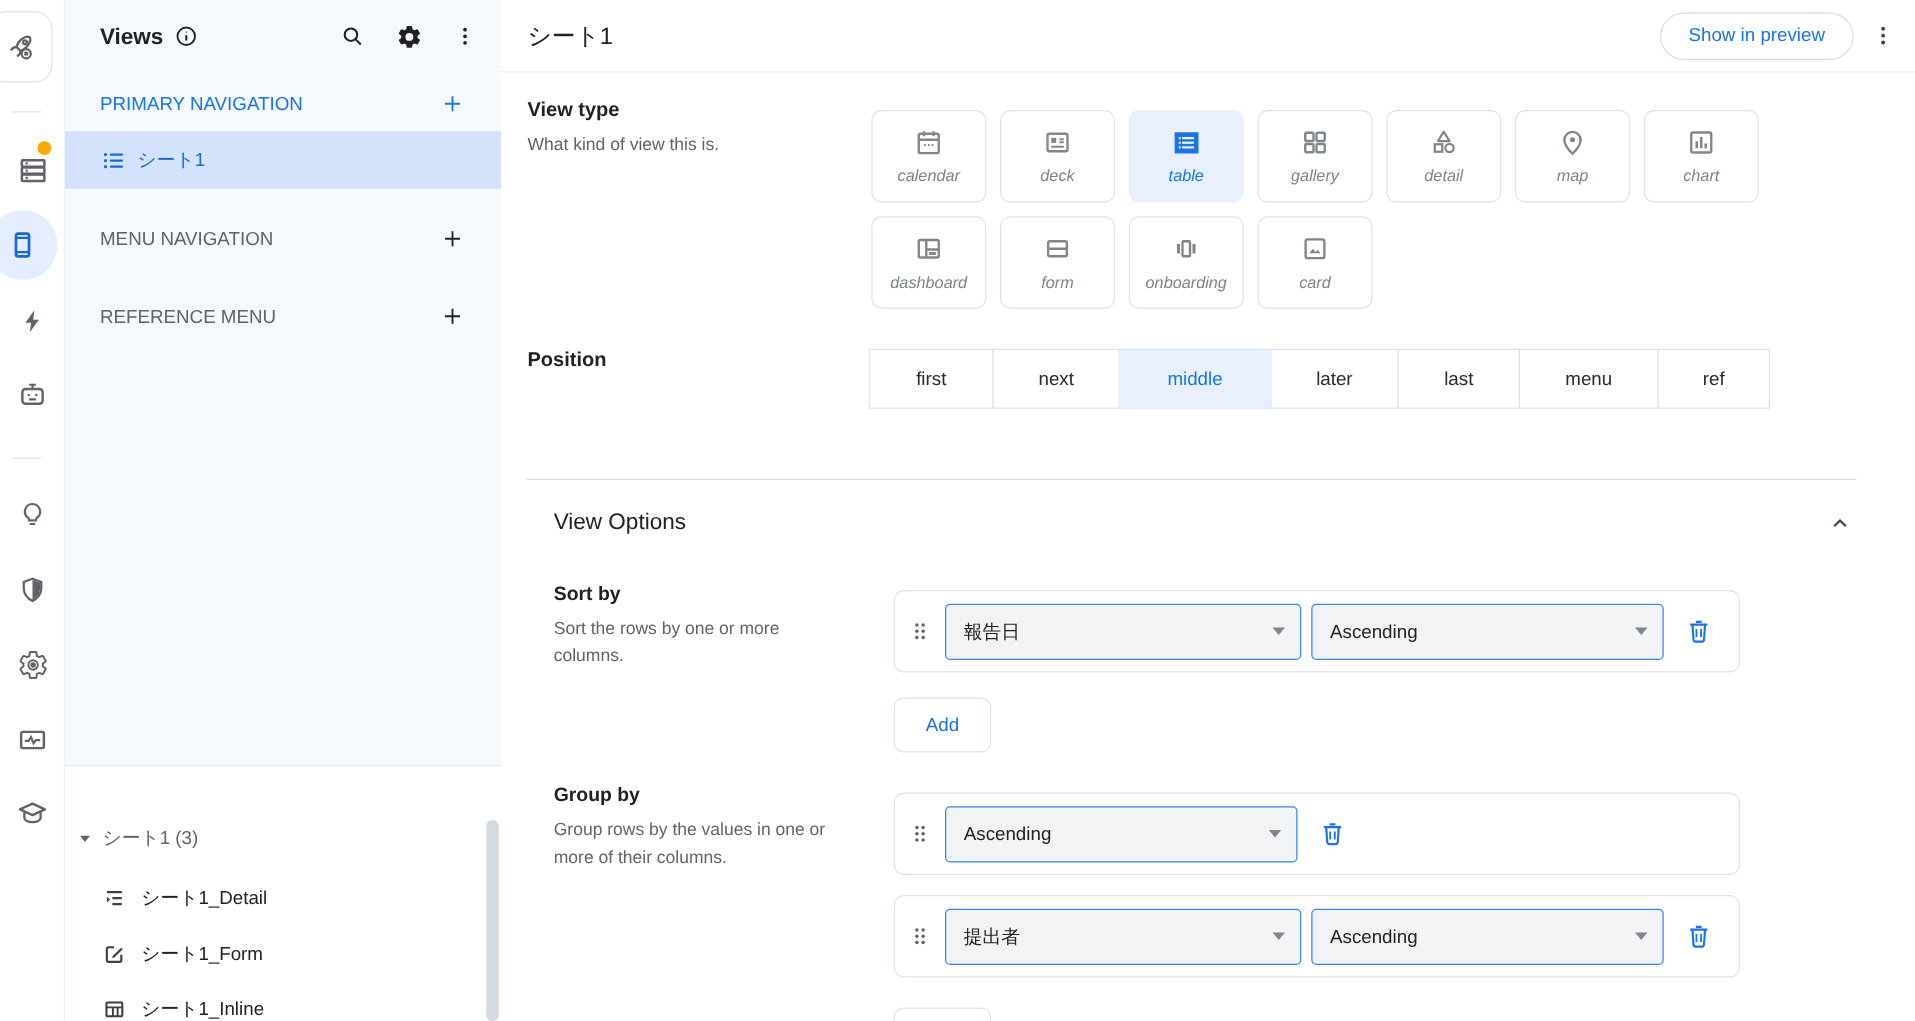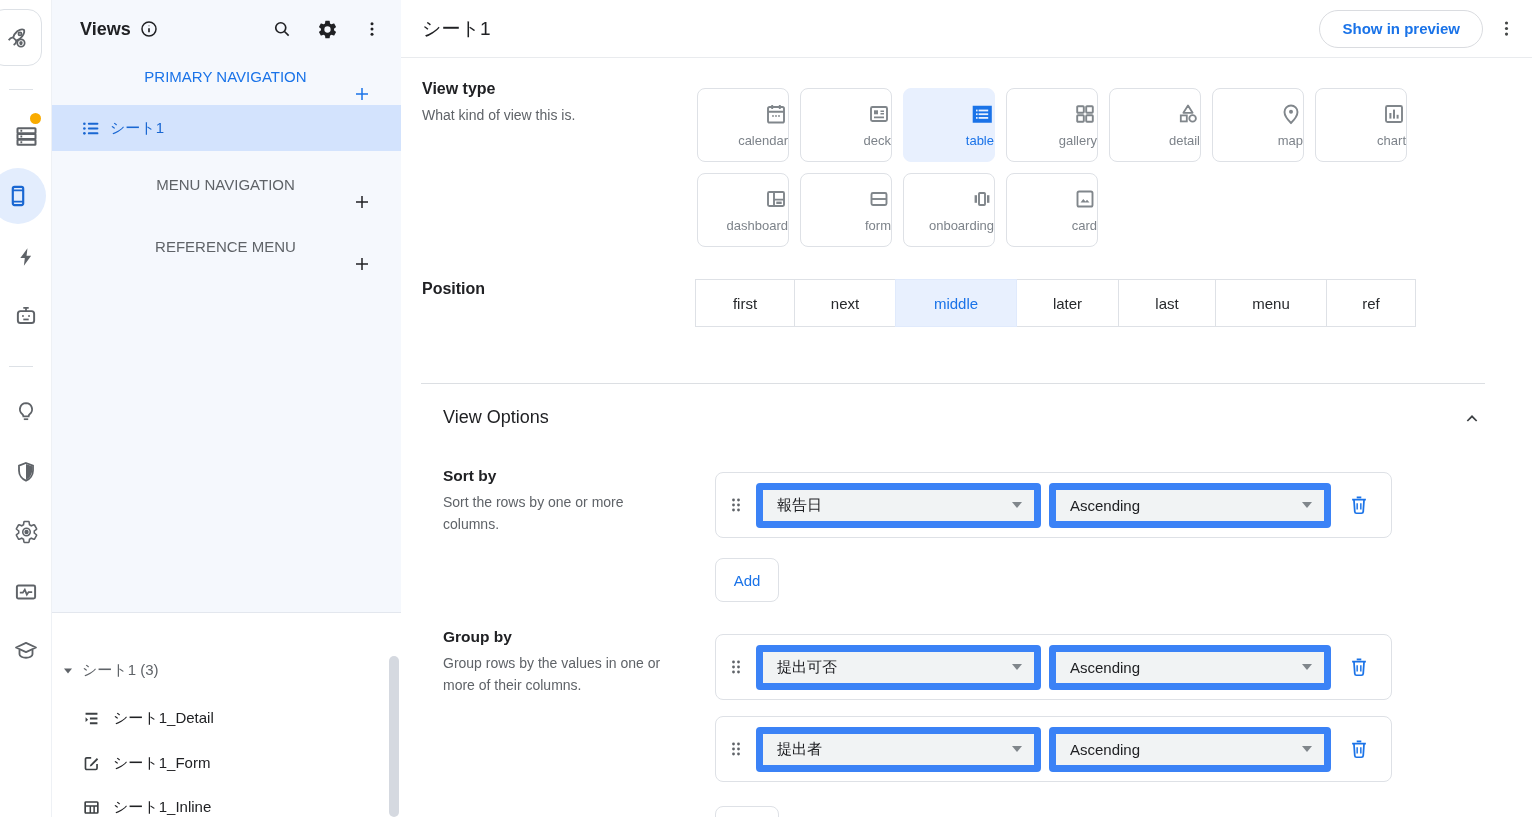--- a/index.html
+++ b/index.html
@@ -17,72 +17,72 @@
   .rocket-box { position:absolute; left:-10px; top:9px; width:52px; height:57px; border:1px solid #dde1e6; border-radius:14px; display:flex; align-items:center; justify-content:center; color:#5f6368; background:#fff; }
   .rail-divider { position:absolute; left:9px; width:24px; height:1px; background:#dde1e6; }
   .dot-badge { position:absolute; left:30px; width:11px; height:11px; border-radius:50%; }
   .phone-circle { position:absolute; left:-10px; top:168px; width:56px; height:56px; border-radius:50%; background:#e3edfd; display:flex; align-items:center; justify-content:center; color:#1967d2; }
 
   
   #sidebar { position:absolute; left:52px; top:0; width:349px; height:817px; background:#f5f8fd; }
   .sb-header { position:absolute; left:0; top:0; width:100%; height:58px; display:flex; align-items:center; padding:0 20px 0 28px; }
   .sb-title { font-size:18px; font-weight:700; color:#202124; display:flex; align-items:center; gap:8px; }
   .sb-header-icons { margin-left:auto; display:flex; align-items:center; gap:25px; color:#202124; }
-  .sb-section { position:absolute; left:0; width:100%; height:30px; display:flex; align-items:center; padding:0 30px 0 28px; font-size:15px; color:#5f6368;flex-direction:column; }
+  .sb-section { position:absolute; left:0; width:100%; height:30px; display:flex; align-items:center; padding:0 30px 0 28px; font-size:15px; color:#5f6368; }
   .sb-section .plus { margin-left:auto; color:#202124; }
   .sb-section.primary { color:#1a73e8; }
   .sb-section.primary .plus { color:#1a73e8; }
   .sb-item-selected { position:absolute; left:0; top:105px; width:100%; height:46px; background:#d3e3fd; display:flex; align-items:center; gap:9px; padding-left:28px; color:#1967d2; font-size:15px; cursor:pointer; }
   .sb-bottom { position:absolute; left:0; top:612px; width:100%; height:205px; background:#fff; border-top:1px solid #e3e7ee; }
   .sysgen-head { position:absolute; left:0; top:19px; width:100%; display:flex; align-items:center; padding:0 14px 0 20px; }
   .sysgen-label { font-size:11.5px; font-weight:700; letter-spacing:.6px; color:#5f6368; }
   .sysgen-head .chev { margin-left:auto; color:#202124; }
   .tree-group { position:absolute; left:10px; top:48px; display:flex; align-items:center; gap:8px; color:#5f6368; font-size:15px; cursor:pointer; }
   .tree-item { position:absolute; left:30px; height:26px; display:flex; align-items:center; gap:12px; font-size:15px; color:#202124; cursor:pointer; }
   .tree-item .icon { color:#3c4043; }
   .sb-scrollbar { position:absolute; right:2px; top:656px; width:10px; height:161px; border-radius:6px; background:#d5d9e0; }
 
   
   #main { position:absolute; left:401px; top:0; width:1131px; height:817px; background:#fff; }
   .main-header { position:absolute; left:0; top:0; width:100%; height:58px; border-bottom:1px solid #e9ebee; display:flex; align-items:center; padding:0 16px 0 21px; }
   .main-title { font-size:19px; font-weight:500; color:#202124; }
-  .preview-btn { margin-left:auto; height:38px; padding:0 22px; border:1px solid #dadce0; border-radius:19px; background:#fff; color:#1a73e8; font-size:15px; font-weight:700; display:flex; align-items:center; cursor:pointer; font-family:inherit;text-align:center; }
+  .preview-btn { margin-left:auto; height:38px; padding:0 22px; border:1px solid #dadce0; border-radius:19px; background:#fff; color:#1a73e8; font-size:15px; font-weight:400; display:flex; align-items:center; cursor:pointer; font-family:inherit;text-align:center; }
   .header-kebab { margin-left:14px; color:#444746; cursor:pointer; display:flex; }
 
   .field-heading { position:absolute; font-size:16px; font-weight:700; color:#202124; }
   .field-desc { position:absolute; font-size:14px; color:#5f6368; line-height:22px; }
 
   
   .vt-grid { position:absolute; left:296px; top:88px; width:718px; display:flex; flex-wrap:wrap; gap:11px; }
-  .vt-btn { width:92px; height:74px; background:#fff; border:1px solid #dee1e6; border-radius:8px; display:flex; flex-direction:column; align-items:flex-end; justify-content:center; gap:7px; color:#7d838a; font-size:13px; cursor:pointer; font-family:inherit; }
+  .vt-btn { width:92px; height:74px; background:#fff; border:1px solid #dee1e6; border-radius:8px; display:flex; flex-direction:column; align-items:center; justify-content:center; gap:7px; color:#7d838a; font-size:13px; cursor:pointer; font-family:inherit;font-style:italic; }
   .vt-btn .icon { color:#80868b; }
   .vt-btn.selected { background:#e8f0fe; border-color:#e8f0fe; color:#1a73e8; }
   .vt-btn.selected .icon { color:#1a73e8; }
 
   
   .seg-group { position:absolute; left:294px; top:279px; display:flex; }
   .seg { height:48px; background:#fff; border:1px solid #dee1e6; margin-left:-1px; display:flex; align-items:center; justify-content:center; font-size:15px; color:#27292c; cursor:pointer; font-family:inherit; }
   .seg:first-child { margin-left:0; }
   .seg.selected { background:#e8f0fe; color:#1a73e8; border-color:#e0eafc; z-index:1; }
 
   .hr { position:absolute; left:20px; width:1064px; height:1px; background:#dcdfe3; }
 
   .vo-heading { position:absolute; left:42px; top:407px; font-size:18px; font-weight:500; color:#202124; }
   .vo-collapse { position:absolute; right:52px; top:411px; color:#3c4043; cursor:pointer; }
 
   
   .rule-card { position:absolute; left:314px; width:677px; height:66px; background:#fff; border:1px solid #dee1e6; border-radius:8px; display:flex; align-items:center; padding-left:12px; }
   .drag-handle { color:#5f6368; margin-right:12px; cursor:grab; }
-  .select-box { height:45px; background:#f1f3f4; border:7px solid #3b82f6; border-radius:4px; display:flex; align-items:center; padding:0 12px 0 14px; font-size:15px; color:#202124; cursor:pointer; }
+  .select-box { height:45px; background:#f1f3f4; border:1px solid #3b82f6; border-radius:4px; display:flex; align-items:center; padding:0 12px 0 14px; font-size:15px; color:#202124; cursor:pointer; }
   .select-box .sel-label { flex:1; }
   .caret { width:0; height:0; border-left:5px solid transparent; border-right:5px solid transparent; border-top:6px solid #80868b; }
   .sel-col { width:285px; margin-right:8px; }
   .sel-ord { width:282px; }
   .trash-btn { margin-left:17px; color:#1a73e8; cursor:pointer; background:none; border:none; display:flex; }
-  .add-btn { position:absolute; left:314px; width:64px; height:44px; background:#fff; border:1px solid #dee1e6; border-radius:8px; color:#1a73e8; font-size:15px; font-weight:500; display:flex; align-items:center; justify-content:center; cursor:pointer; font-family:inherit; }
+  .add-btn { position:absolute; left:314px; width:78px; height:44px; background:#fff; border:1px solid #dee1e6; border-radius:8px; color:#1a73e8; font-size:15px; font-weight:500; display:flex; align-items:center; justify-content:center; cursor:pointer; font-family:inherit; }
 </style>
 </head>
 <body>
 
 <div id="rail">
   <div class="rocket-box">
     <span>
       <svg class="icon" width="26" height="26" viewBox="0 0 24 24" fill="none" stroke="currentColor" stroke-width="1.7">
         <path d="M13.2 5.8c2.2-1.6 4.8-2.1 6-1.4.7 1.2.2 3.8-1.4 6-1.5 2.1-3.7 3.6-5.6 4l-2.8-2.8c.4-1.9 1.9-4.2 3.8-5.8z"></path>
         <circle cx="15.7" cy="8.2" r="1.4"></circle>
@@ -500,24 +500,20 @@
     <span class="drag-handle">
       <svg class="icon" width="16" height="22" viewBox="0 0 16 22" fill="currentColor">
         <circle cx="5.5" cy="6" r="1.4"></circle>
           <circle cx="10.5" cy="6" r="1.4"></circle>
         <circle cx="5.5" cy="11" r="1.4"></circle>
           <circle cx="10.5" cy="11" r="1.4"></circle>
         <circle cx="5.5" cy="16" r="1.4"></circle>
           <circle cx="10.5" cy="16" r="1.4"></circle>
       </svg>
     </span>
-    <div class="select-box sel-col">
-      <span class="sel-label">提出可否</span>
-      <span class="caret"></span>
-    </div>
     <div class="select-box sel-ord">
       <span class="sel-label">Ascending</span>
       <span class="caret"></span>
     </div>
     <button class="trash-btn">
       <span>
         <svg class="icon" width="22" height="22" viewBox="0 0 24 24" fill="none" stroke="currentColor" stroke-width="1.9">
           <path d="M4.5 6.2h15M9.5 3.8h5"></path>
           <path d="M6.5 6.2l.9 13a1.9 1.9 0 0 0 1.9 1.8h5.4a1.9 1.9 0 0 0 1.9-1.8l.9-13"></path>
           <path d="M10 10v7M14 10v7" stroke-width="1.6"></path>

